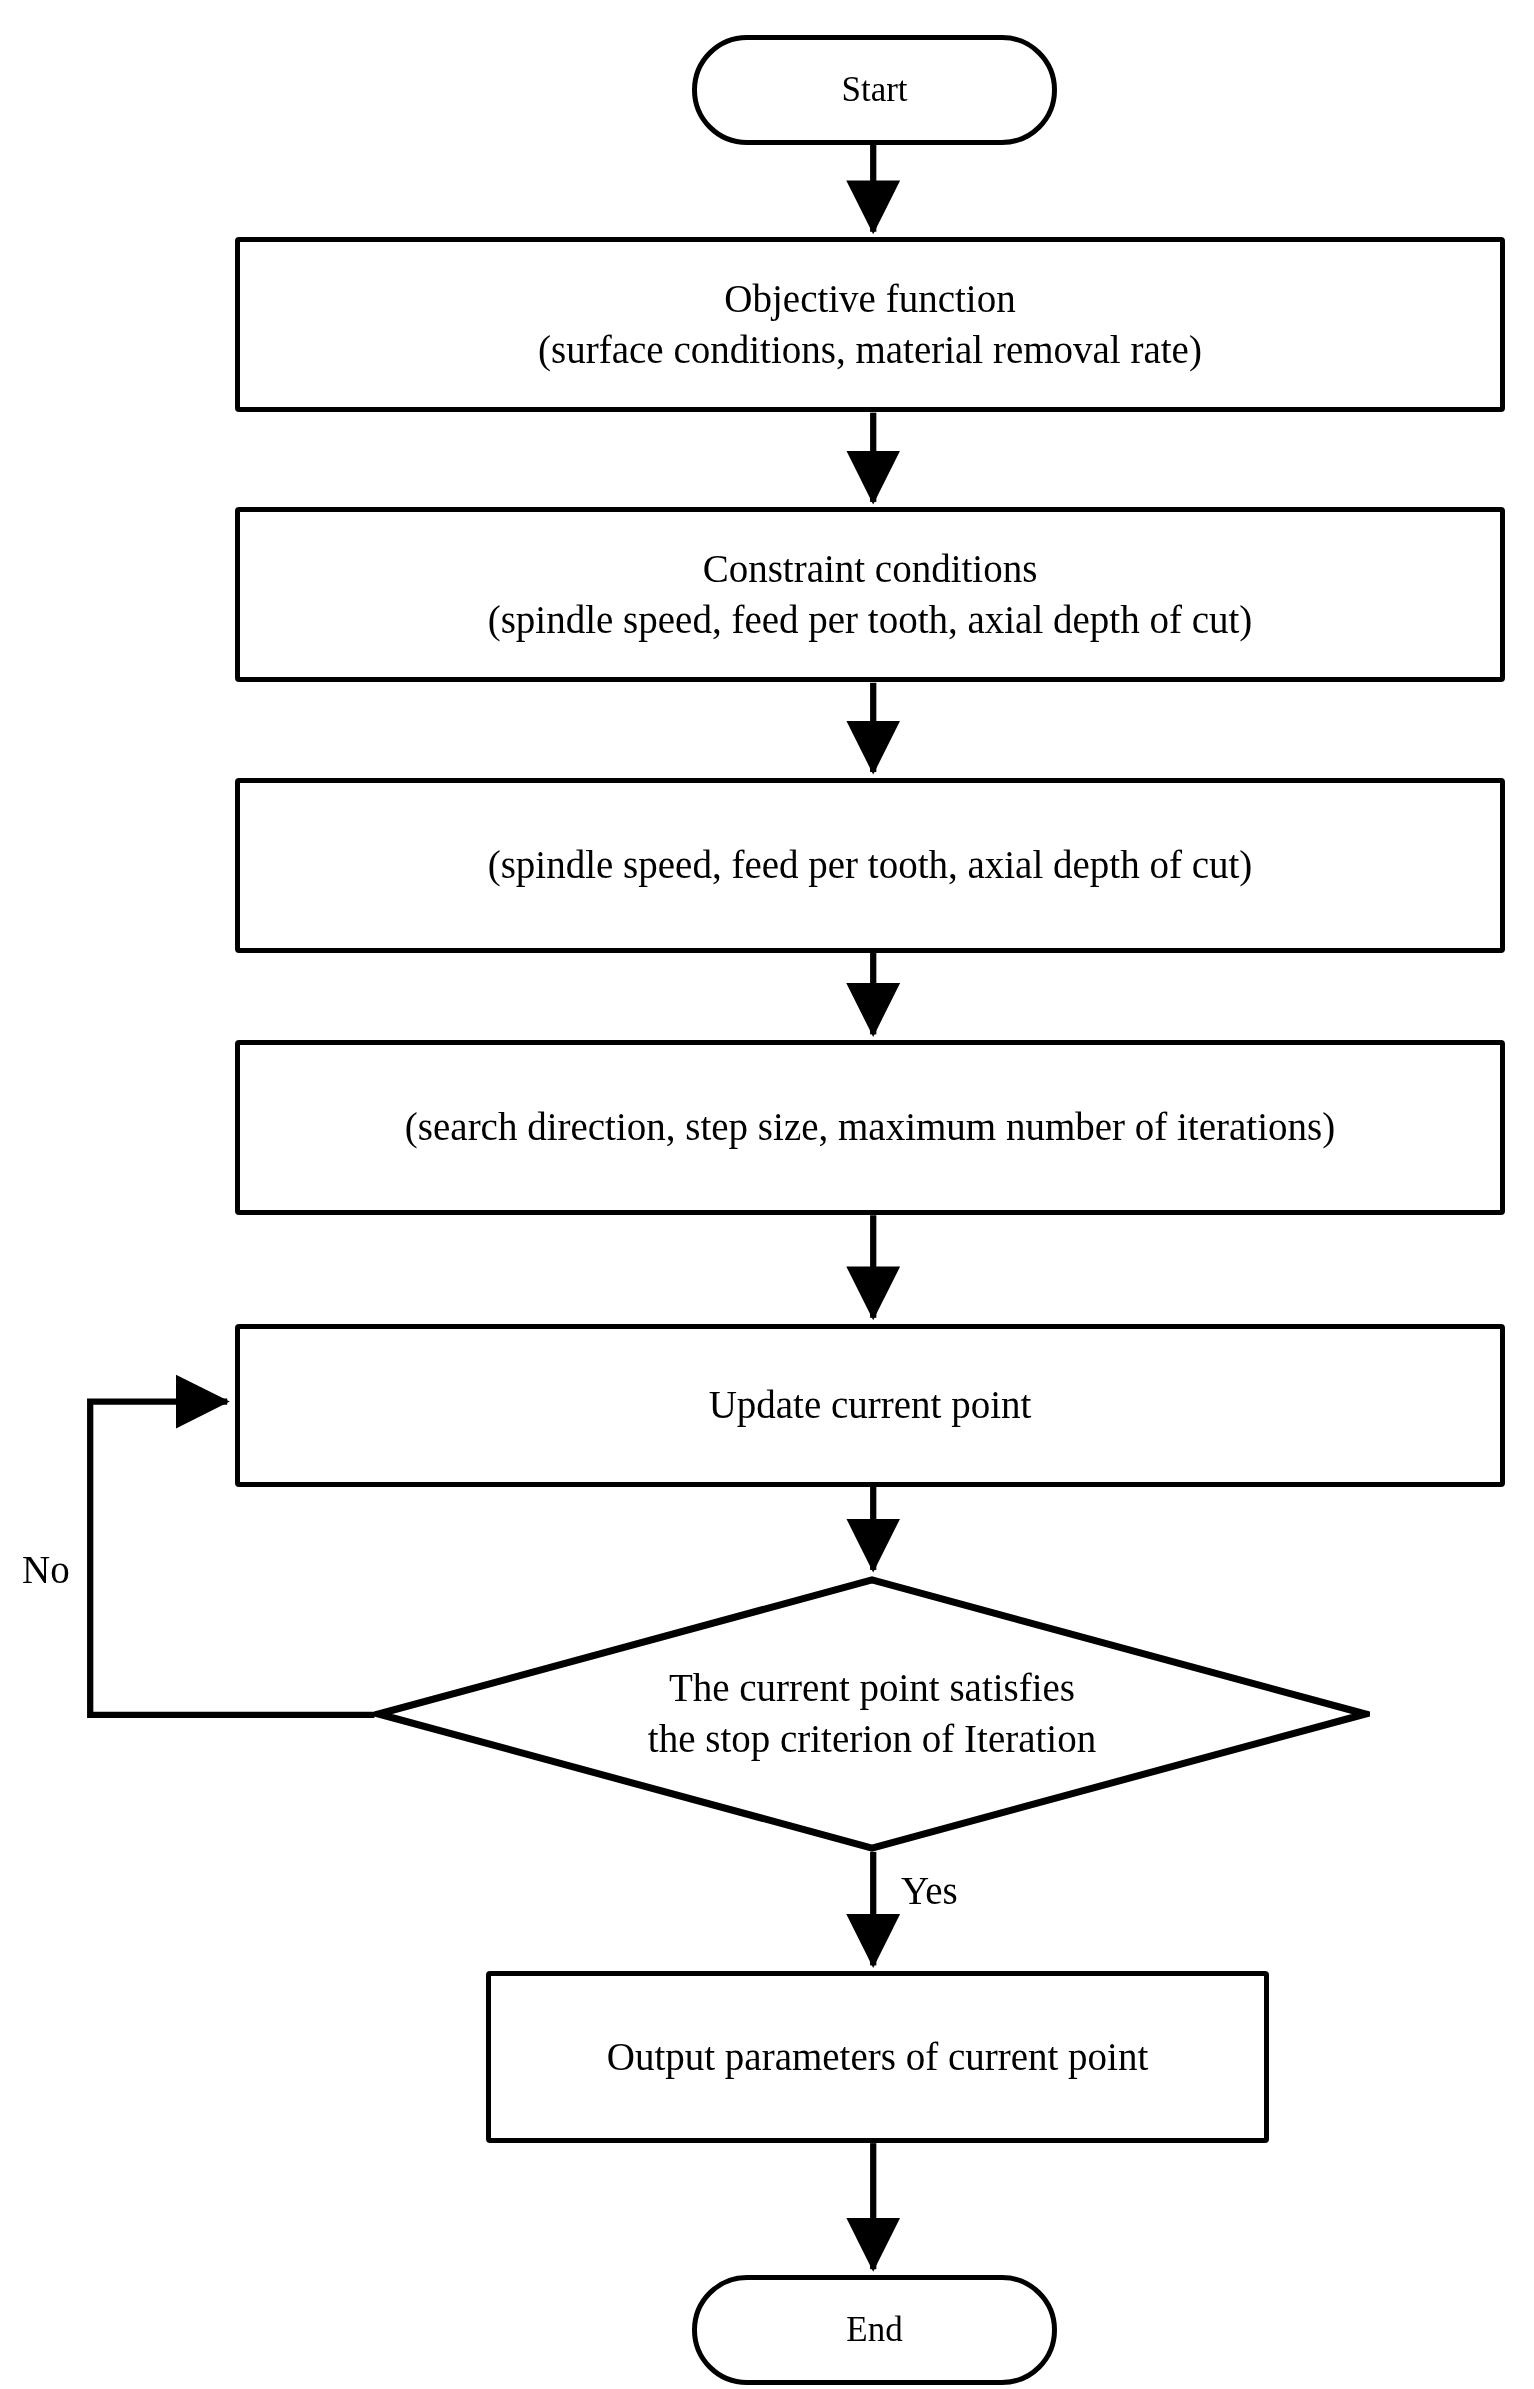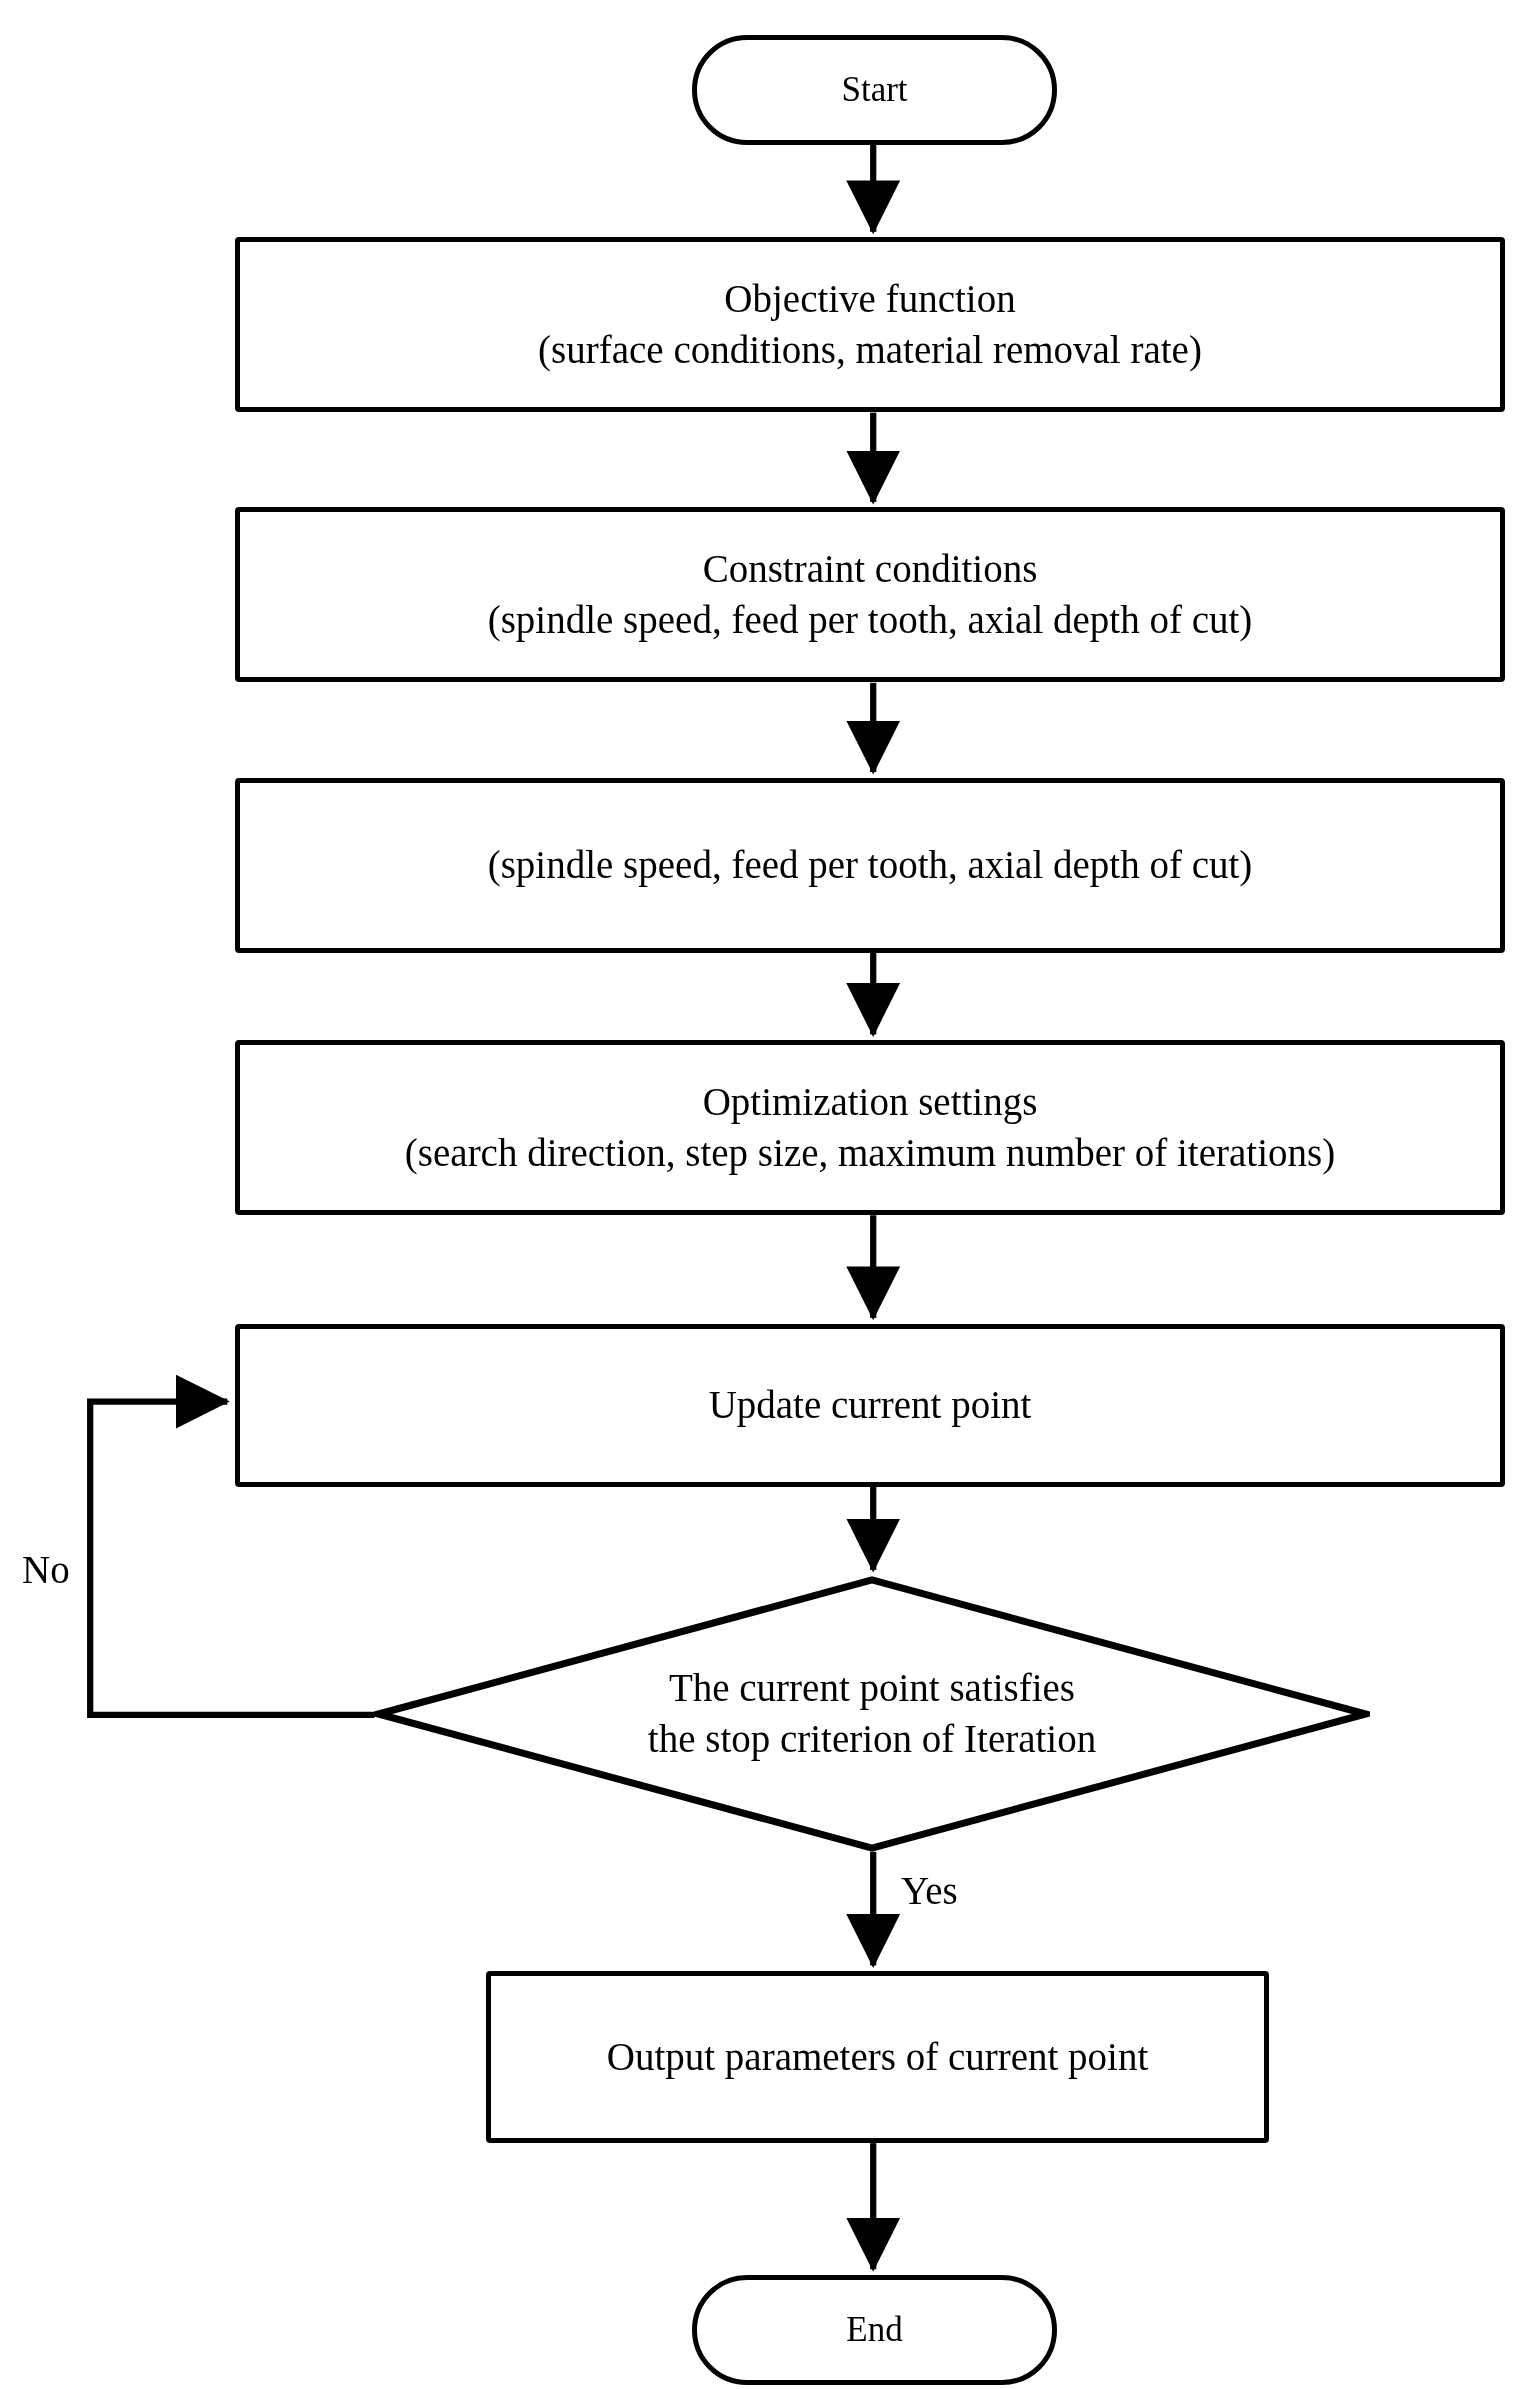--- a/index.html
+++ b/index.html
@@ -147,21 +147,20 @@
   <div class="node proc" style="left:235px; top:507px; width:1270px; height:175px;">
     <span class="line1 p-title">Constraint conditions</span>
     <span class="line2 p-sub">(spindle speed, feed per tooth, axial depth of cut)</span>
   </div>
 
   <div class="node proc" style="left:235px; top:778px; width:1270px; height:175px;">
     <span class="line2 p-sub">(spindle speed, feed per tooth, axial depth of cut)</span>
   </div>
 
   <div class="node proc" style="left:235px; top:1040px; width:1270px; height:175px;">
-    <span class="line1 p-title">Optimization settings</span>
     <span class="line2 p-sub">(search direction, step size, maximum number of iterations)</span>
   </div>
 
   <div class="node proc" style="left:235px; top:1324px; width:1270px; height:163px;">
     <span class="p-single">Update current point</span>
   </div>
 
   <div class="diamond-wrap">
     <svg viewBox="0 0 1272 353" xmlns="http://www.w3.org/2000/svg">
       <polygon points="636,5 1267,176.5 636,348 5,176.5" fill="#ffffff" stroke="#000000" stroke-width="9" stroke-linejoin="miter"></polygon>

